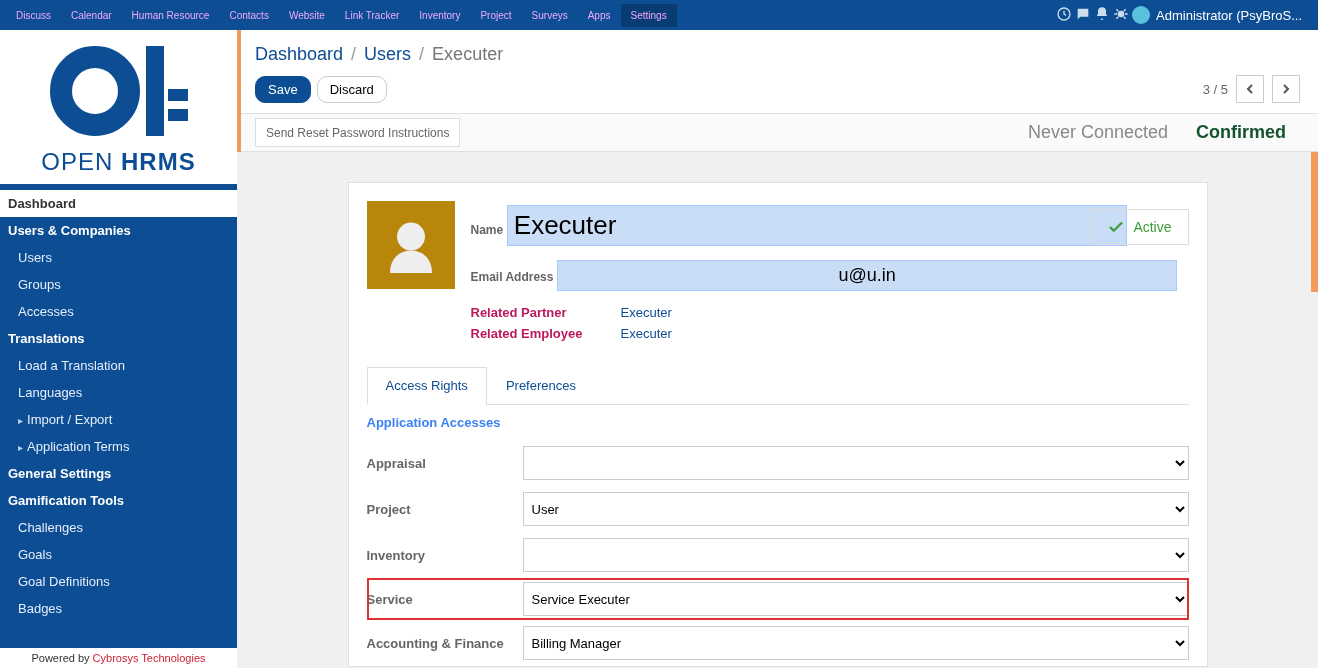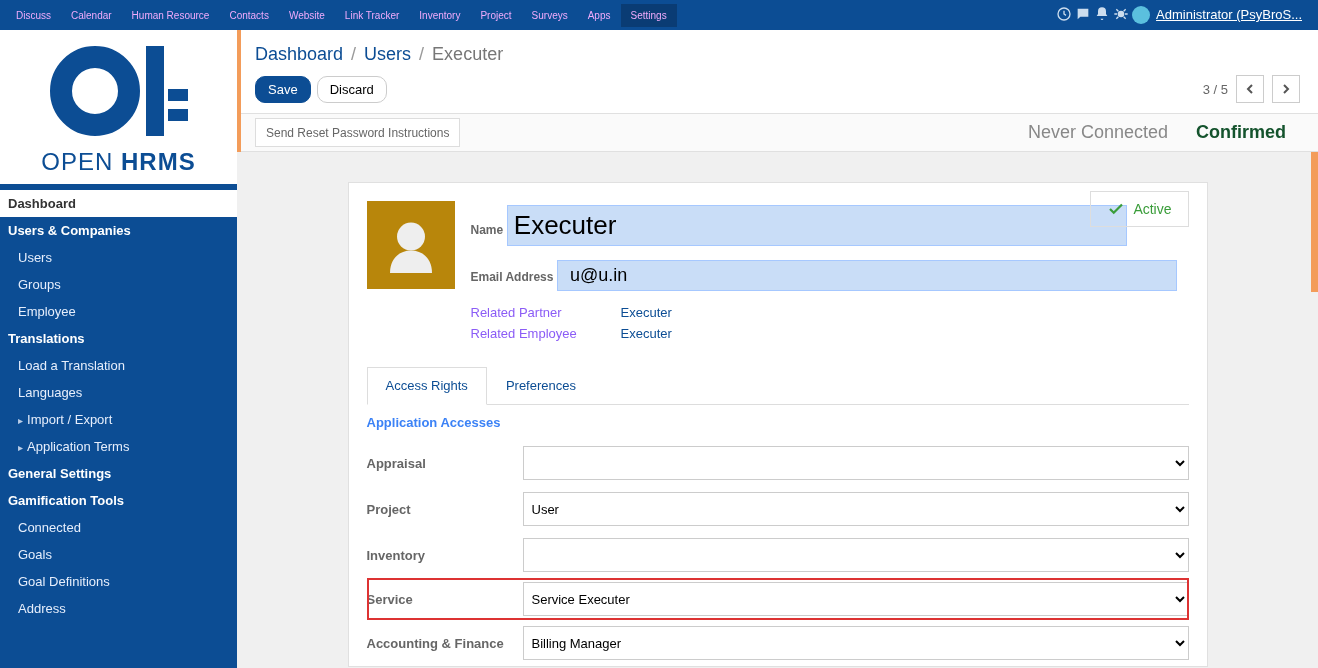--- a/index.html
+++ b/index.html
@@ -1,21 +1,21 @@
 <!DOCTYPE html>
 <html><head>
 <meta charset="utf-8">
 <style>
 * { box-sizing: border-box; margin: 0; padding: 0; }
 body { font-family: "Helvetica Neue", Arial, sans-serif; font-size: 13px; color: #4c4c4c; width: 1318px; height: 668px; overflow: hidden; background: #f5f5f5; }
 .topbar { background: #0c4d94; height: 30px; display: flex; align-items: center; color: #fff; padding: 0 6px; }
 .topbar .menu { display: flex; }
 .topbar .menu a { color: #f0abfc; padding: 6px 10px; text-decoration: none; font-size: 10px; }
 .topbar .menu a.active { background: #0a3c74; }
-.topbar .right { margin-left: auto; display: flex; align-items: flex-start; gap: 3px; padding-right: 10px; text-decoration: underline; }
+.topbar .right { margin-left: auto; display: flex; align-items: center; gap: 3px; padding-right: 10px; }
 .topbar .right .user { display: flex; align-items: center; gap: 6px; }
 .topbar .right .icon svg { fill: #cde; }
 .topbar .avatar { width: 18px; height: 18px; border-radius: 50%; background: #5bc0de; display: inline-block; }
 .main { display: flex; height: 638px; }
 .sidebar { width: 237px; background: #0c4d94; color: #fff; display: flex; flex-direction: column; }
 .logo { background: #fff; text-align: center; padding: 16px 10px 8px; }
 .logo .mark { display: flex; justify-content: center; align-items: center; gap: 6px; }
 .logo .ring { width: 90px; height: 90px; border: 22px solid #0c4d94; border-radius: 50%; }
 .logo .key { display: flex; align-items: center; }
 .logo .key .bar { width: 18px; height: 90px; background: #0c4d94; }
@@ -50,25 +50,25 @@
 .sub-header .status.active { color: #14532d; font-weight: bold; }
 .form-area { flex: 1; overflow: auto; background: #f0f0f0; padding: 30px 0 0 0; position: relative; }
 .orange-right { position: absolute; right: 0; top: 0; width: 7px; height: 140px; background: #f39c5a; }
 .sheet { background: #fff; margin: 0 auto; width: 860px; border: 1px solid #e0e0e0; padding: 18px 18px 0; position: relative; }
 .head-row { display: flex; gap: 16px; }
 .avatar-box { width: 88px; height: 88px; background: #b8860b; display: flex; align-items: center; justify-content: center; }
 .avatar-box svg { width: 70px; height: 70px; }
 .name-col { flex: 1; }
 .name-col label { font-size: 12px; font-weight: bold; color: #666; }
 .big-input { width: 620px; margin-top: 4px; border: 1px solid #a6c8ff; background: #c9ddf7; font-size: 26px; padding: 4px 6px; font-family: inherit; }
-.email-input { width: 620px; margin-top: 4px; border: 1px solid #a6c8ff; background: #c9ddf7; font-size: 18px; padding: 4px 12px; font-family: inherit; }
-.status-badge { position: absolute; right: 18px; top: 8px; border: 1px solid #ddd; padding: 8px 16px; display: flex; align-items: center; gap: 8px; color: #3a9d3a; font-size: 14px; }
+.email-input { width: 620px; margin-top: 4px; border: 1px solid #a6c8ff; background: #c9ddf7; font-size: 18px; padding: 4px 12px; font-family: inherit; text-align: center; }
+.status-badge { position: absolute; right: 18px; top: 26px; border: 1px solid #ddd; padding: 8px 16px; display: flex; align-items: center; gap: 8px; color: #3a9d3a; font-size: 14px; }
 .relate { margin-top: 14px; margin-left: 104px; display: flex; flex-direction: column; gap: 6px; font-size: 13px; }
 .relate .row { display: flex; }
-.relate .row .lab { width: 150px; font-weight: normal; color: #8b5cf6; }
+.relate .row .lab { width: 150px; font-weight: bold; color: #be185d; }
 .relate .row a { color: #0c4d94; text-decoration: none; }
 .tabs { margin-top: 26px; display: flex; border-bottom: 1px solid #ddd; }
 .tabs .tab { padding: 10px 18px; font-size: 13px; color: #0c4d94; cursor: pointer; border: 1px solid transparent; }
 .tabs .tab.active { border: 1px solid #ddd; border-bottom: 1px solid #fff; margin-bottom: -1px; background: #fff; }
 .section-title { font-size: 13px; color: #3b82f6; font-weight: bold; margin: 10px 0 10px; }
 .acc-table { width: 100%; }
 .acc-table .arow { display: flex; align-items: center; padding: 6px 0; }
 .acc-table .arow .alab { width: 156px; font-weight: bold; color: #666; font-size: 13px; }
 .acc-table .arow select { flex: 1; height: 34px; border: 1px solid #ccc; padding: 2px 4px; font-size: 13px; background: #fff; }
 .acc-table .arow.highlight { outline: 2px solid #d33; outline-offset: -2px; padding: 4px 0; }
@@ -125,33 +125,36 @@
             </div>
           </div>
       </div>
       <div class="text"><span>OPEN </span><b>HRMS</b></div>
     </div>
     <div class="sidebar-nav" id="sidenav">
         <div class="item header active">Dashboard</div>
         <div class="item header">Users &amp; Companies</div>
         <div class="item sub">Users</div>
         <div class="item sub">Groups</div>
-        <div class="item sub">Employee</div>
+        <div class="item sub">Accesses</div>
         <div class="item header">Translations</div>
         <div class="item sub">Load a Translation</div>
         <div class="item sub">Languages</div>
         <div class="item sub exp">Import / Export</div>
         <div class="item sub exp">Application Terms</div>
         <div class="item header">General Settings</div>
         <div class="item header">Gamification Tools</div>
-        <div class="item sub">Connected</div>
+        <div class="item sub">Challenges</div>
         <div class="item sub">Goals</div>
         <div class="item sub">Goal Definitions</div>
-        <div class="item sub">Address</div>
-      </div>
+        <div class="item sub">Badges</div>
+      </div>
+    <div class="footer">
+      <span>Powered by </span><a href="#">Cybrosys Technologies</a>
+    </div>
   </div>
 
   <div class="content">
     <div class="orange-strip"></div>
     <div class="crumb-row">
       <a href="#">Dashboard</a>
       <span class="sep">/</span>
       <a href="#">Users</a>
       <span class="sep">/</span>
       <span class="current">Executer</span>

